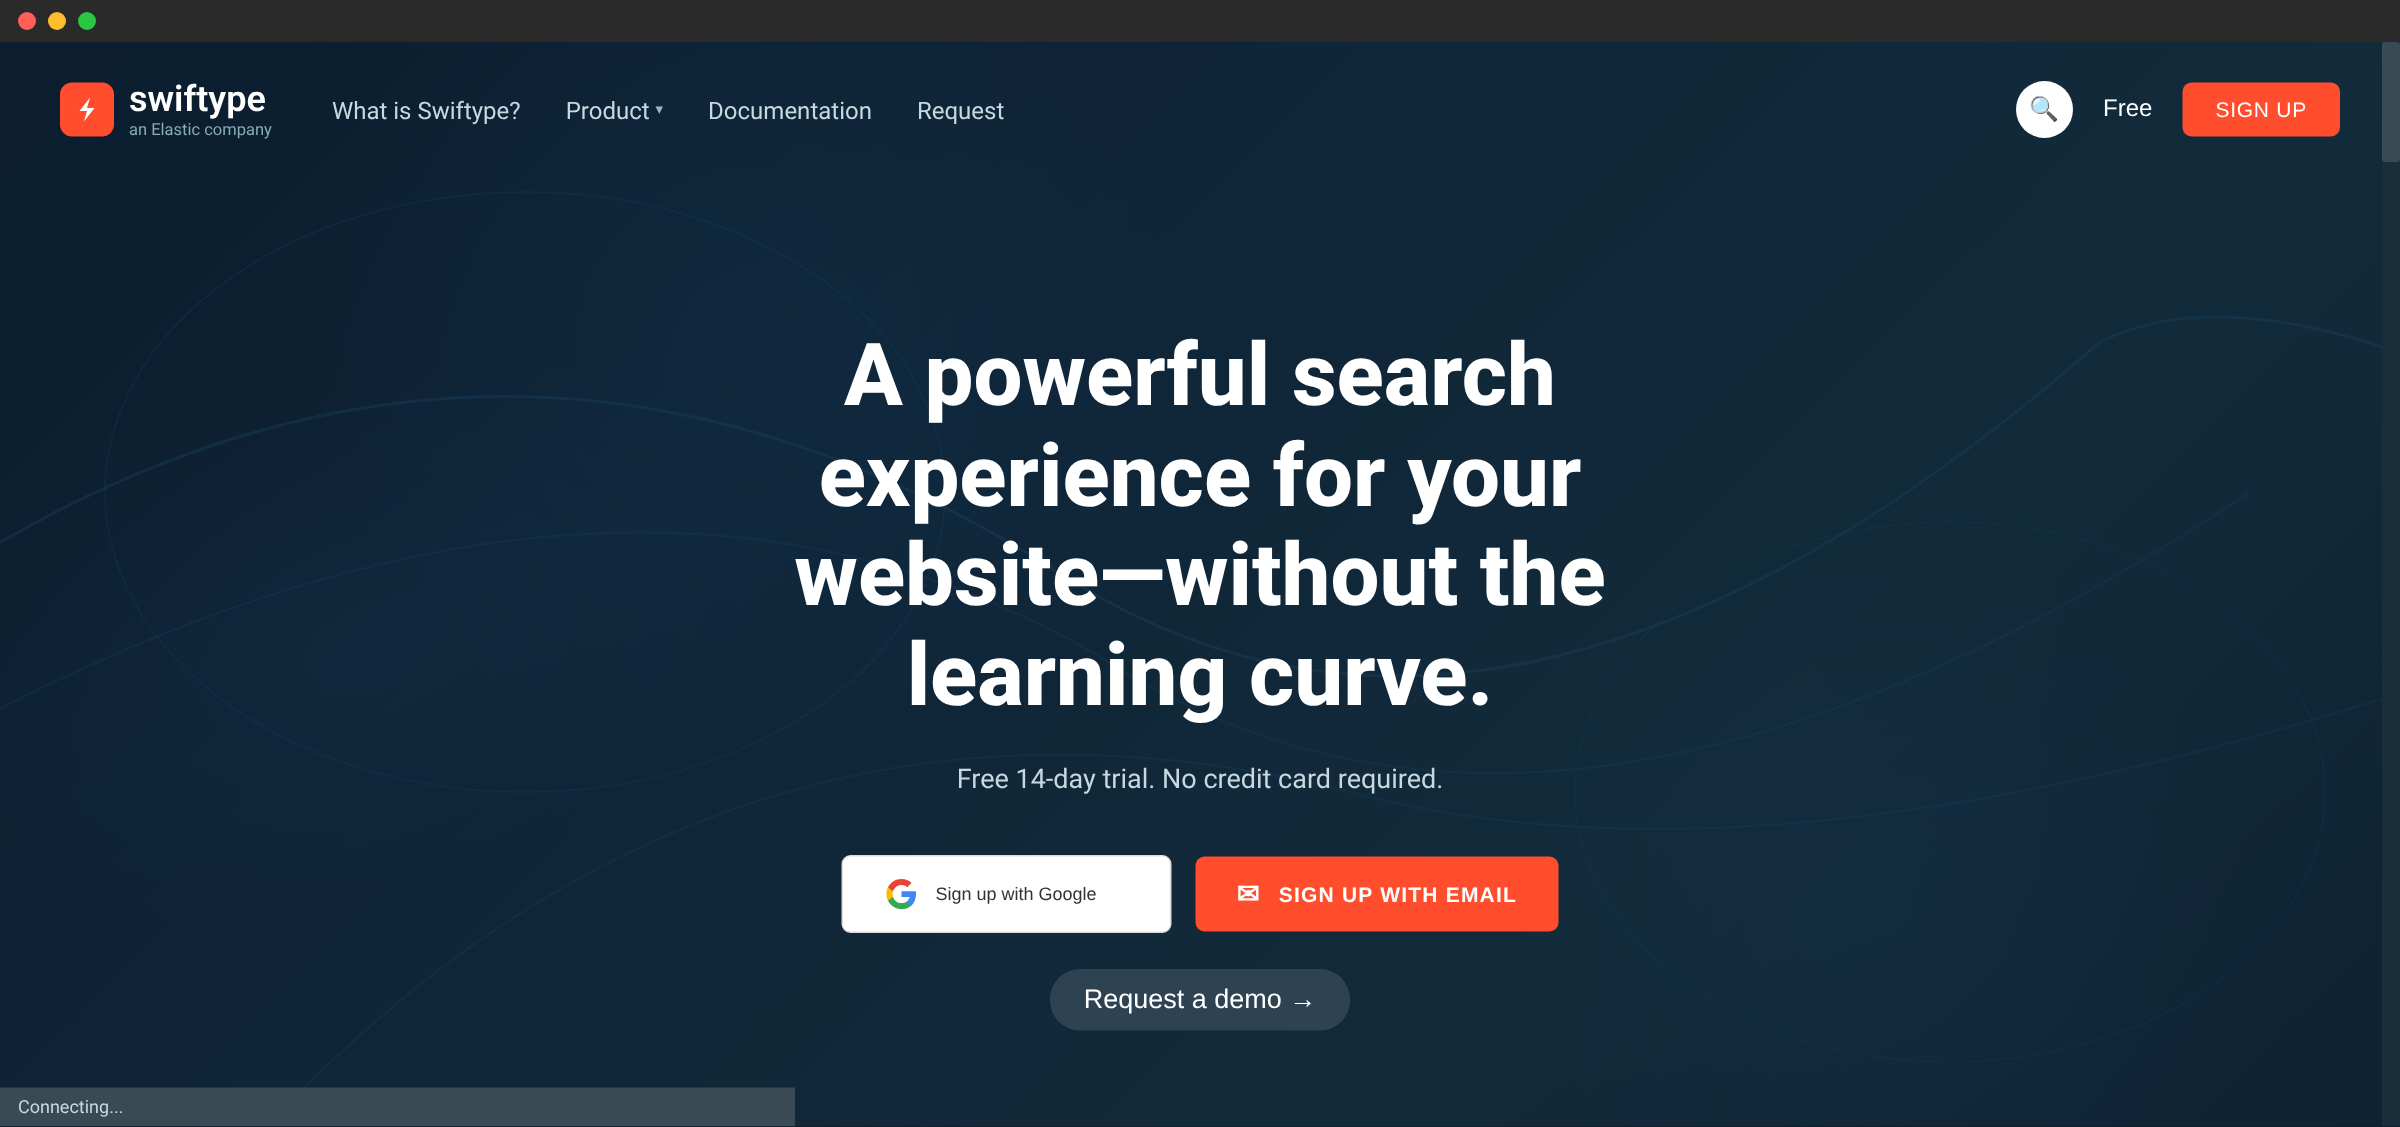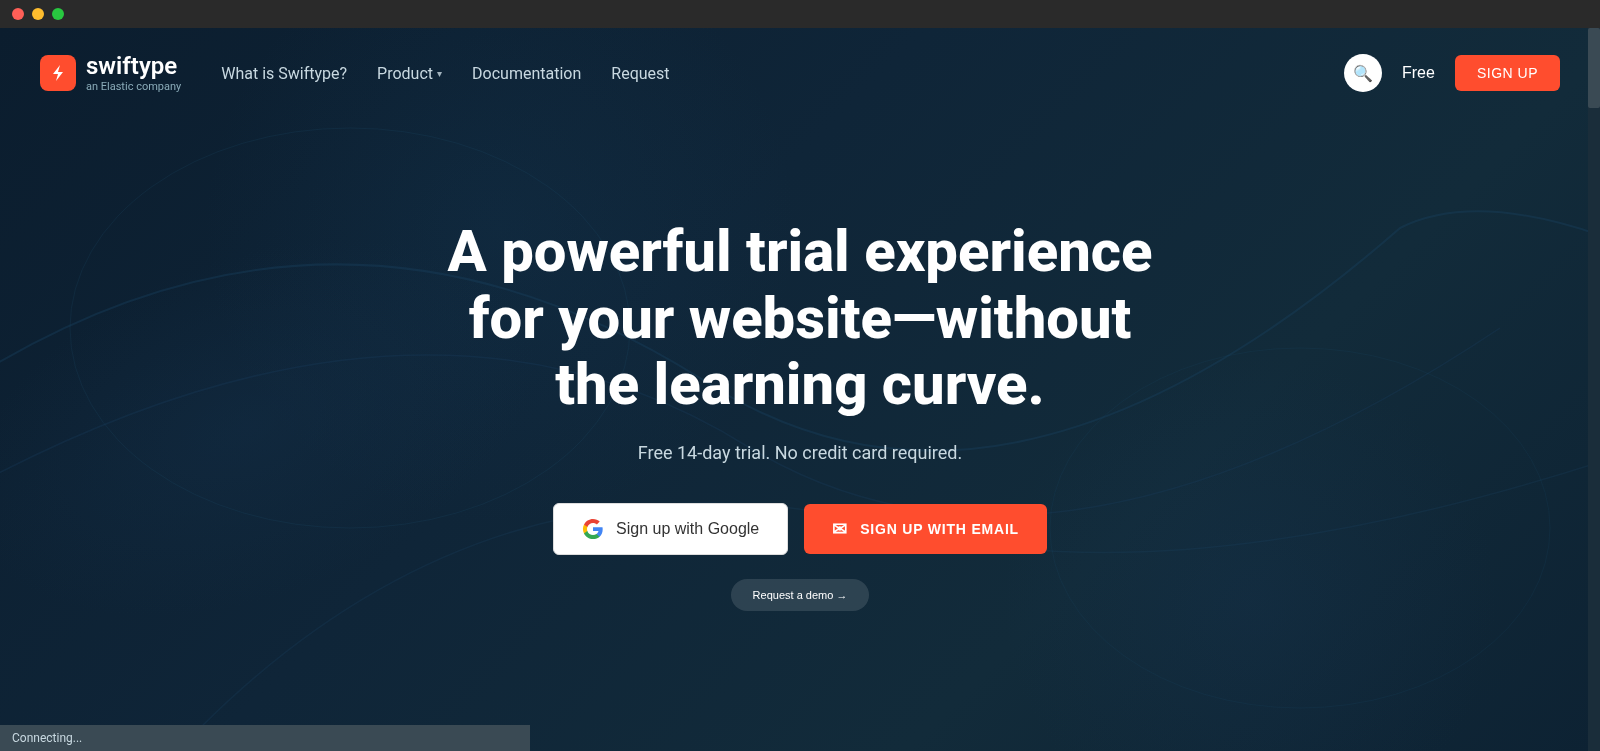--- a/index.html
+++ b/index.html
@@ -230,21 +230,21 @@
 
     .google-btn {
       background: white;
       border: 1px solid #ddd;
       border-radius: 6px;
       padding: 14px 28px;
       display: flex;
       align-items: center;
       gap: 12px;
       cursor: pointer;
-      font-size: 16px;
+      font-size: 12px;
       font-weight: 500;
       color: #333;
       min-width: 220px;
     }
 
     .google-icon {
       width: 22px;
       height: 22px;
     }
 
@@ -268,21 +268,21 @@
     .email-icon {
       font-size: 18px;
     }
 
     .demo-link {
       background: rgba(255,255,255,0.12);
       color: white;
       border: none;
       border-radius: 20px;
       padding: 10px 22px;
-      font-size: 11px;
+      font-size: 18px;
       cursor: pointer;
       display: flex;
       align-items: center;
       gap: 6px;
     }
 
     
     .status-bar {
       position: absolute;
       bottom: 0;
@@ -374,21 +374,21 @@
     <div class="nav-right">
       <button class="search-btn">
         <span>🔍</span>
       </button>
       <button class="login-btn">Free</button>
       <button class="signup-btn">SIGN UP</button>
     </div>
   </nav>
 
   <section class="hero">
-    <h1 class="hero-title">A powerful trial experience for your website—without the learning curve.</h1>
+    <h1 class="hero-title">A powerful search experience for your website—without the learning curve.</h1>
     <p class="hero-subtitle">Free 14-day trial. No credit card required.</p>
 
     <div class="hero-actions">
 
       <button class="google-btn">
 
         <svg class="google-icon" viewBox="0 0 24 24">
           <path fill="#4285F4" d="M22.56 12.25c0-.78-.07-1.53-.2-2.25H12v4.26h5.92c-.26 1.37-1.04 2.53-2.21 3.31v2.77h3.57c2.08-1.92 3.28-4.74 3.28-8.09z"></path>
           <path fill="#34A853" d="M12 23c2.97 0 5.46-.98 7.28-2.66l-3.57-2.77c-.98.66-2.23 1.06-3.71 1.06-2.86 0-5.29-1.93-6.16-4.53H2.18v2.84C3.99 20.53 7.7 23 12 23z"></path>
           <path fill="#FBBC05" d="M5.84 14.09c-.22-.66-.35-1.36-.35-2.09s.13-1.43.35-2.09V7.07H2.18C1.43 8.55 1 10.22 1 12s.43 3.45 1.18 4.93l2.85-2.22.81-.62z"></path>

